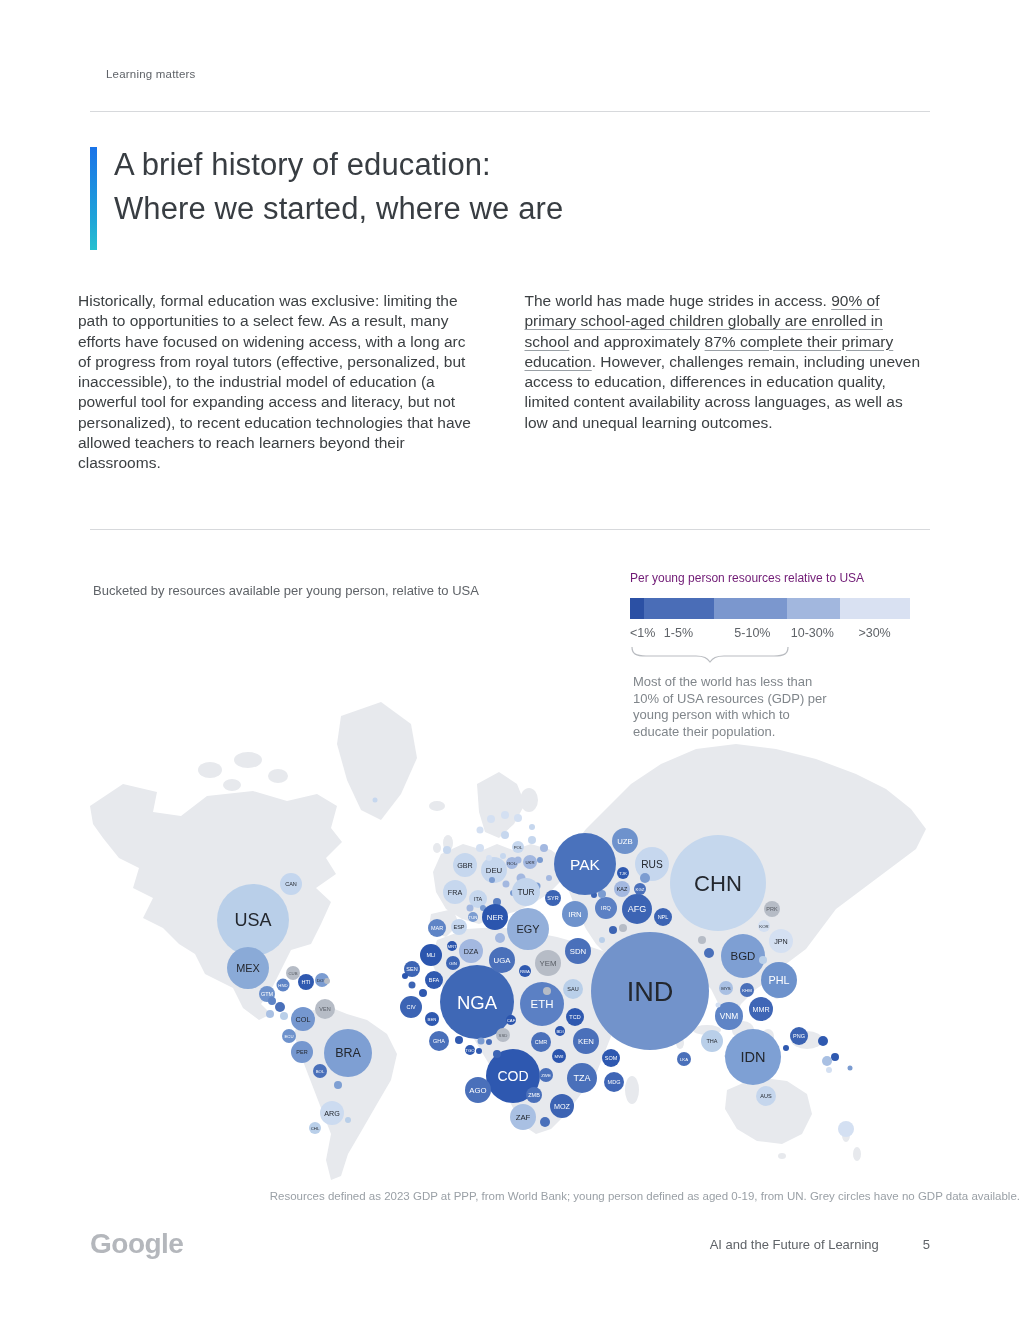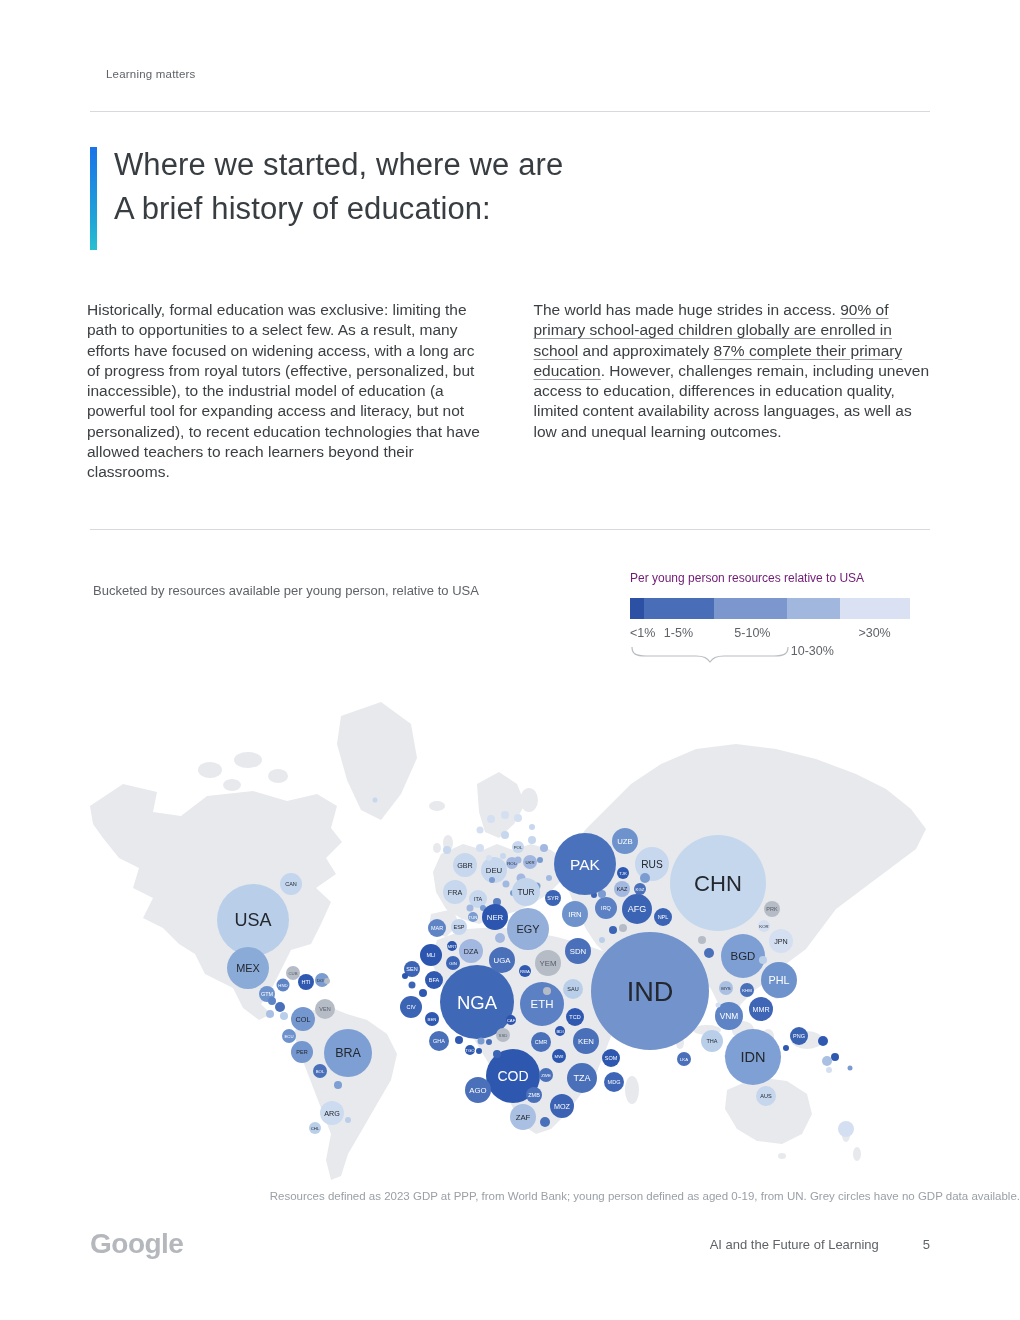--- a/index.html
+++ b/index.html
@@ -5,21 +5,21 @@
   html,body{margin:0;padding:0;background:#fff;}
   body{width:1020px;height:1320px;position:relative;overflow:hidden;
        font-family:"Liberation Sans","DejaVu Sans",sans-serif;color:#3c4043;}
   .eyebrow{position:absolute;left:106px;top:68px;font-size:11.5px;color:#5f6368;letter-spacing:.2px;}
   .rule{position:absolute;left:90px;width:840px;height:1px;background:#d7d9dc;}
   .rule1{top:111px;}
   .rule2{top:529px;}
   .title-block{position:absolute;left:90px;top:147px;display:flex;}
   .accent-bar{width:7px;height:103px;background:linear-gradient(180deg,#1a73e8 0%,#1fa4d8 70%,#27c0cf 100%);margin-right:17px;}
   .page-title{font-size:31px;line-height:44px;color:#383d42;letter-spacing:.1px;margin-top:-4px;}
-  .cols{position:absolute;left:87px;top:291px;width:845px;display:flex;gap:48px;margin-top:9px;}
+  .cols{position:absolute;left:78px;top:291px;width:845px;display:flex;gap:48px;}
   .col{width:406px;font-size:15.5px;line-height:20.3px;color:#3c4043;}
   .col a{color:#3c4043;text-decoration:underline;text-underline-offset:3px;text-decoration-color:#9aa0a6;cursor:pointer;}
   .chart-head{position:absolute;left:93px;top:570px;width:400px;}
   .chart-title{font-size:21.5px;line-height:29px;color:#2f3338;width:375px;}
   .chart-sub{font-size:13px;color:#5f6368;margin-top:13px;}
   .legend{position:absolute;left:630px;top:571px;width:282px;}
   .legend-title{font-size:12px;color:#701a75;}
   .legend-bar{display:flex;height:21px;margin-top:13px;width:280px;}
   .legend-bar div{height:100%;}
   .legend-ticks{position:relative;height:14px;margin-top:7px;font-size:12.5px;color:#5f6368;}
@@ -35,22 +35,22 @@
 </style>
 </head>
 <body>
 
 <div class="eyebrow">Learning matters</div>
 <div class="rule rule1"></div>
 
 <div class="title-block">
   <div class="accent-bar"></div>
   <div class="page-title">
+    <div>A brief history of education:</div>
     <div>Where we started, where we are</div>
-    <div>A brief history of education:</div>
   </div>
 </div>
 
 <div class="cols">
   <div class="col">Historically, formal education was exclusive: limiting the path to opportunities to a select few. As a result, many efforts have focused on widening access, with a long arc of progress from royal tutors (effective, personalized, but inaccessible), to the industrial model of education (a powerful tool for expanding access and literacy, but not personalized), to recent education technologies that have allowed teachers to reach learners beyond their classrooms.</div>
   <div class="col" id="col2"><span>The world has made huge strides in access. </span><a>90% of primary school-aged children globally are enrolled in school</a><span> and approximately </span><a>87% complete their primary education</a><span>. However, challenges remain, including uneven access to education, differences in education quality, limited content availability across languages, as well as low and unequal learning outcomes.</span></div>
 </div>
 
 <div class="rule rule2"></div>
 
@@ -64,26 +64,27 @@
       <div style="width: 5%; background: rgb(43, 80, 164);"></div>
       <div style="width: 25%; background: rgb(74, 109, 183);"></div>
       <div style="width: 26%; background: rgb(123, 151, 206);"></div>
       <div style="width: 19%; background: rgb(162, 183, 222);"></div>
       <div style="width: 25%; background: rgb(217, 225, 242);"></div>
     </div>
   <div class="legend-ticks" id="legend-ticks">
       <span style="left: 0%;">&lt;1%</span>
       <span style="left: 12%;">1-5%</span>
       <span style="left: 37%;">5-10%</span>
-      <span style="left: 57%; margin-top: 18px;">10-30%</span>
+      <span style="left: 57%;">10-30%</span>
       <span style="left: 81%;">&gt;30%</span>
     </div>
   <svg class="legend-brace" width="162" height="18" viewBox="0 0 162 18">
     <path d="M2,1 C2,8 6,10 16,10 L66,10 C74,10 77,12 80,16 C83,12 86,10 94,10 L144,10 C154,10 158,8 158,1" fill="none" stroke="#b9bcc1" stroke-width="1.2"></path>
   </svg>
+  <div class="legend-note">Most of the world has less than 10% of USA resources (GDP) per young person with which to educate their population.</div>
 </div>
 
 <div class="map-wrap">
   <svg id="map-svg" width="850" height="500" viewBox="0 0 850 500">
     <g fill="#e7e9ed">
       <path d="M5,118 L38,96 L72,104 L68,124 L96,128 L122,108 L168,103 L202,113 L232,106 L252,118 L246,140 L257,154 L241,170 L251,186 L231,200 L246,214 L236,236 L226,256 L206,262 L196,282 L186,302 L176,316 L186,326 L174,332 L158,320 L148,300 L120,286 L110,266 L94,256 L78,240 L58,230 L68,210 L48,200 L54,180 L34,170 L18,150 L8,136 Z"></path>
       <ellipse cx="125" cy="82" rx="12" ry="8"></ellipse>
         <ellipse cx="163" cy="72" rx="14" ry="8"></ellipse>
       <ellipse cx="193" cy="88" rx="10" ry="7"></ellipse>
         <ellipse cx="147" cy="97" rx="9" ry="6"></ellipse>

